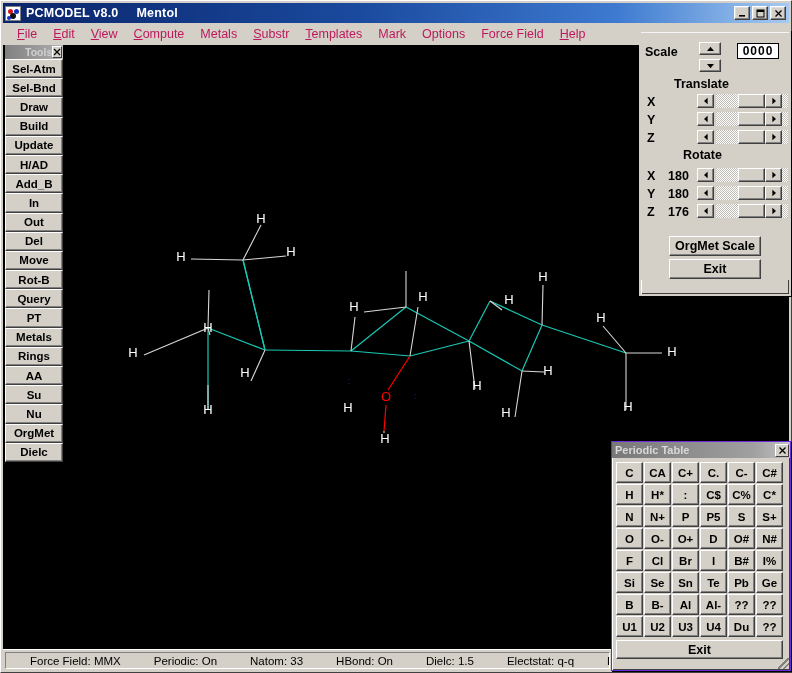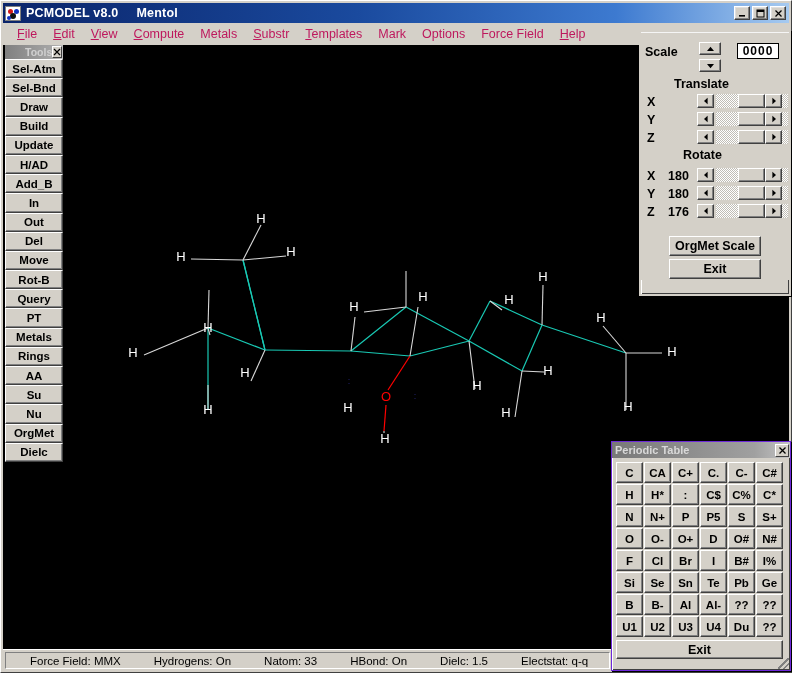--- a/index.html
+++ b/index.html
@@ -572,21 +572,21 @@
         <div class="pt-btn">Du</div>
         <div class="pt-btn">??</div>
       </div>
     <div class="dlg-btn" id="pt-exit">Exit</div>
     <div id="pt-grip"></div>
   </div>
 
   <div id="statusbar">
     <div id="status-inner">
         <span>Force Field: MMX</span>
-        <span>Hydrogens: On</span>
+        <span>Periodic: On</span>
         <span>Natom: 33</span>
         <span>HBond: On</span>
         <span>Dielc: 1.5</span>
         <span>Electstat: q-q</span>
         <span>Print: min</span>
       </div>
   </div>
 
 </div>
 

